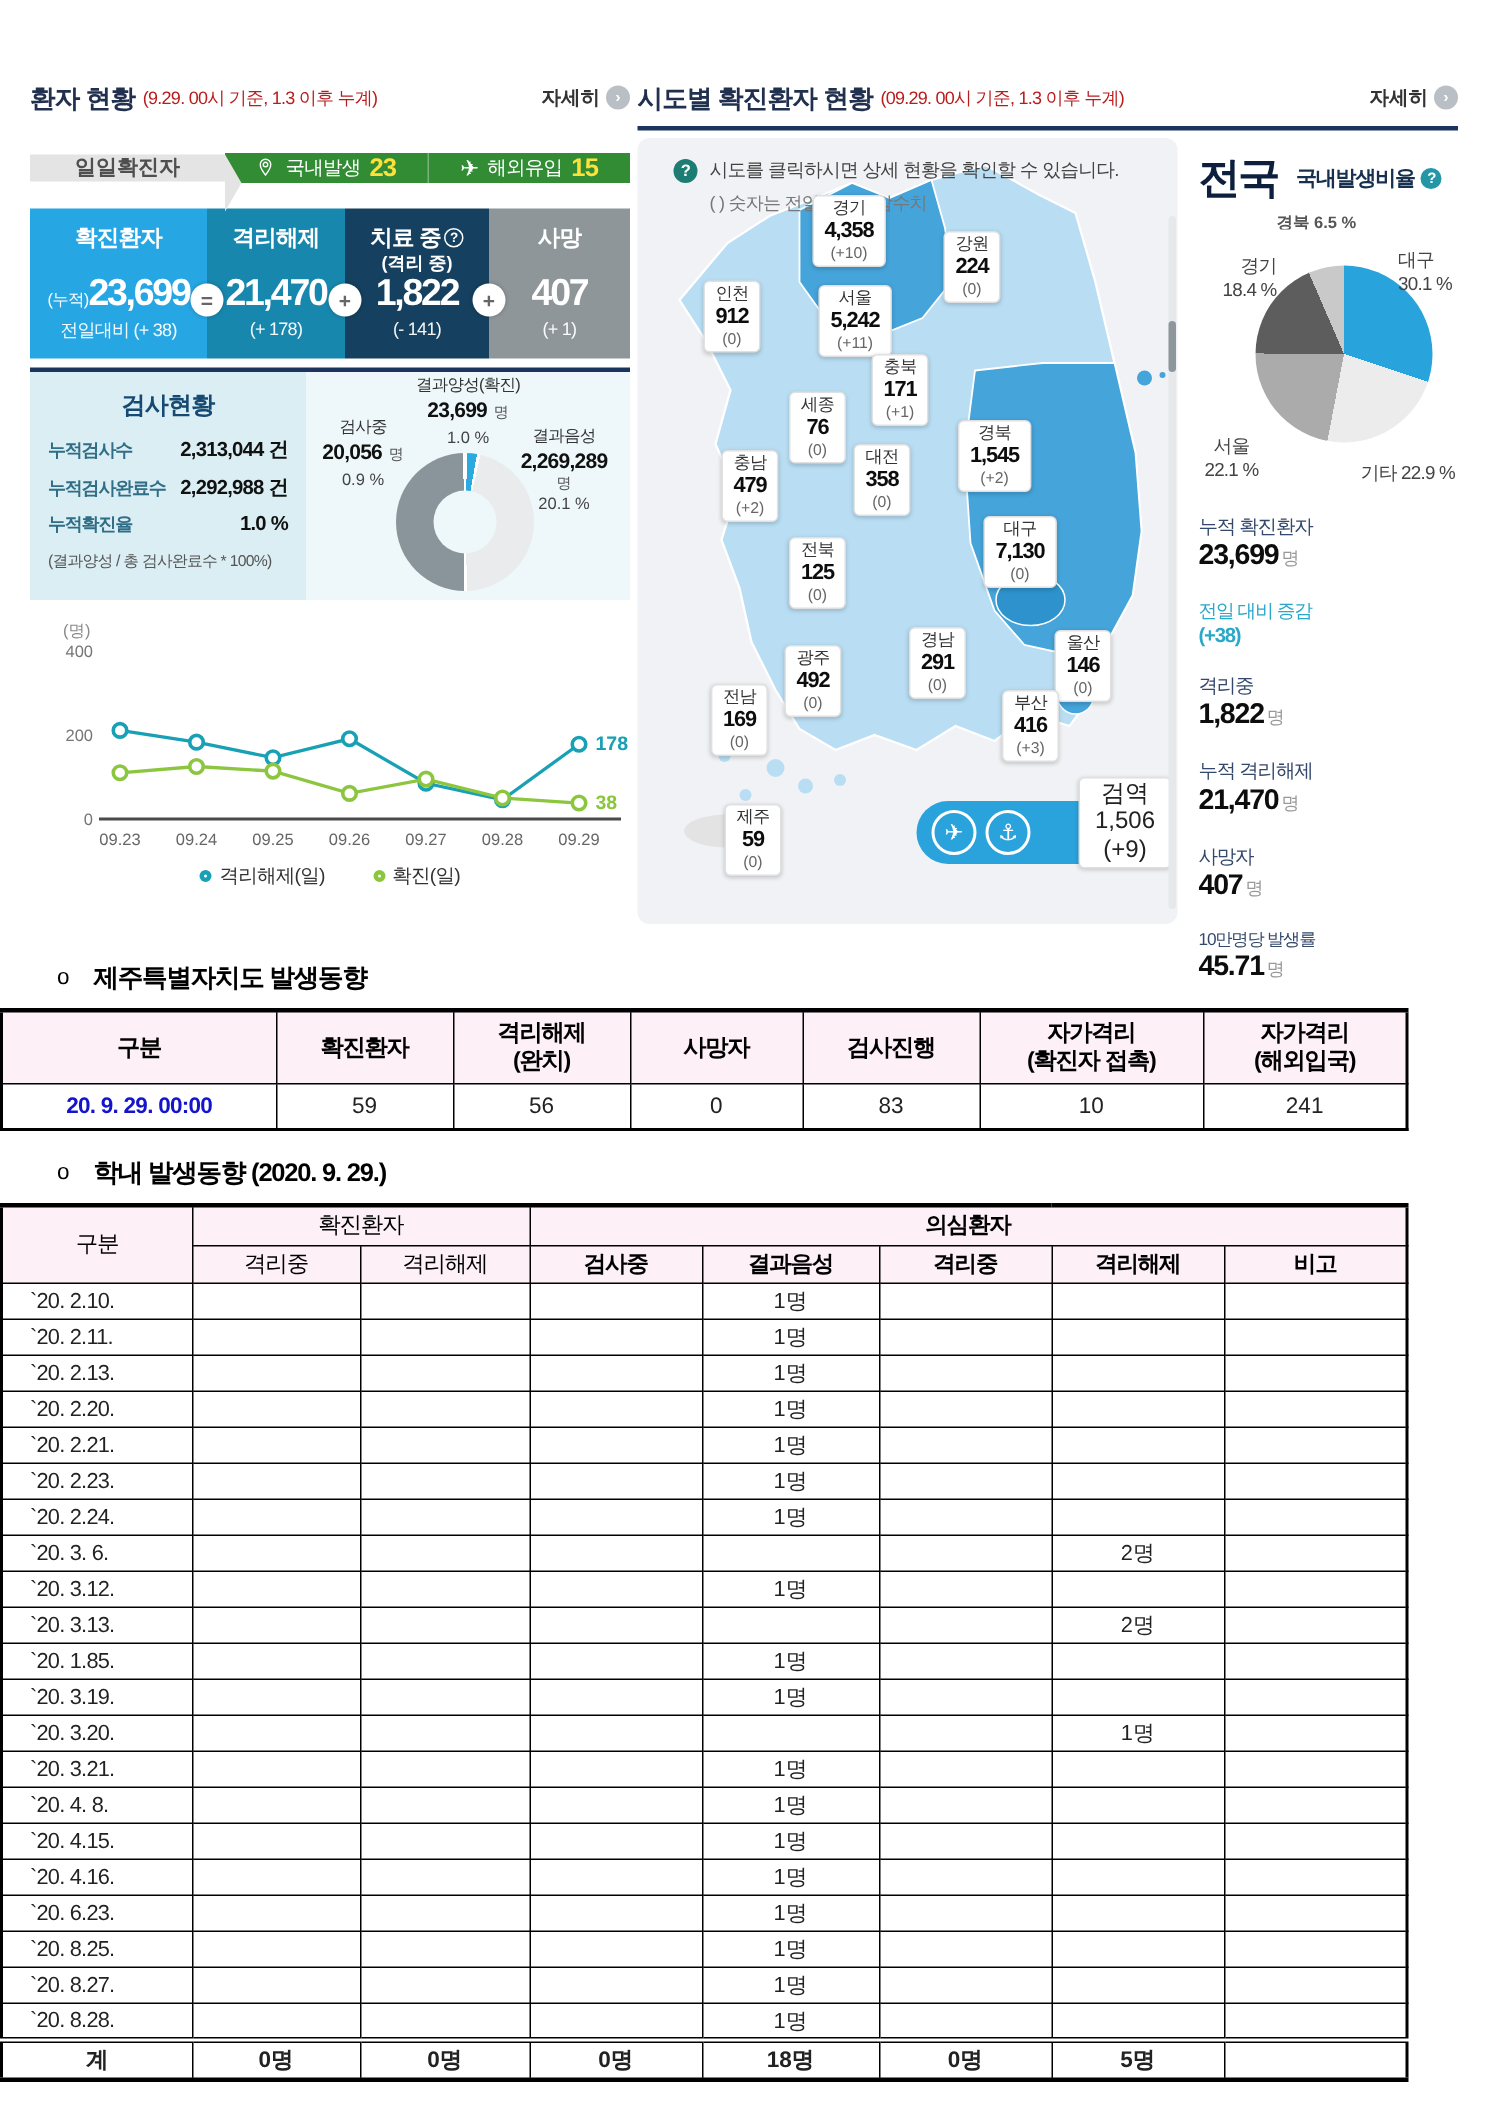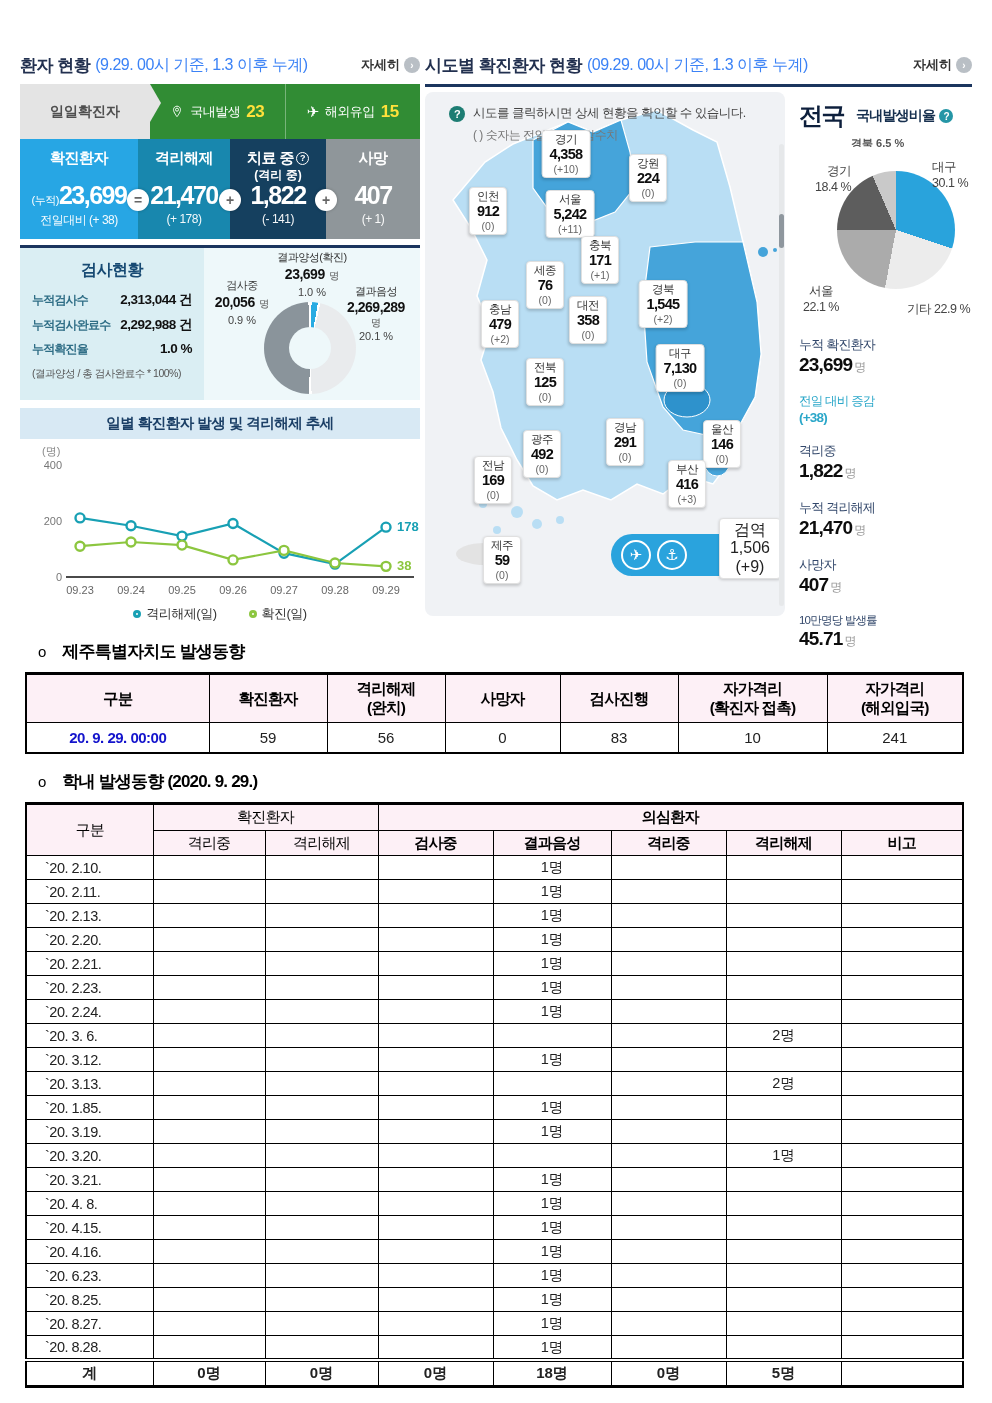--- a/index.html
+++ b/index.html
@@ -7,26 +7,26 @@
   body { height: 1403px; position: relative; font-family: "Liberation Sans","DejaVu Sans",sans-serif; color:#222; }
 
   .dash-wrap { position: relative; height: 624px; }
   .panel { position: absolute; top: 48px; }
   #left-panel  { left: 20px;  width: 400px; }
   #right-panel { left: 425px; width: 547px; }
 
   
   .p-head { display:flex; align-items:center; height:34px; }
   .p-title { font-size:17px; font-weight:bold; color:#22304f; letter-spacing:-0.5px; }
-  .p-sub { font-size:16px; color:#3b82f6; margin-left:5px; letter-spacing:-0.5px; }
+  .p-sub { font-size:12px; color:#b91c1c; margin-left:5px; letter-spacing:-0.5px; }
   .detail-btn { margin-left:auto; display:flex; align-items:center; gap:4px; font-size:13px; font-weight:bold; color:#333; cursor:pointer; }
   .detail-circle { width:16px; height:16px; border-radius:50%; background:#b9bfc5; color:#fff; font-size:10px; display:flex; align-items:center; justify-content:center; }
 
   
-  .tabbar { display:flex; height:55px; margin-top:2px; }
+  .tabbar { display:flex; height:55px; margin-top:2px;align-items:center; }
   .tab-daily { width:130px; background:#e4e4e4; display:flex; align-items:center; justify-content:center; font-size:14px; font-weight:bold; color:#4f4f4f; position:relative; }
   .tab-daily::after { content:""; position:absolute; right:-11px; top:0; border-top:19px solid transparent; border-bottom:19px solid transparent; border-left:11px solid #e4e4e4; z-index:2; }
   .tab-green { flex:1; background:#318c34; display:flex; }
   .tab-green .half { flex:1; display:flex; align-items:center; justify-content:center; gap:6px; color:#fff; font-size:13px; letter-spacing:-0.5px; }
   .tab-green .half + .half { border-left:1px solid rgba(255,255,255,.35); }
   .tab-num { color:#ffe13b; font-size:17px; font-weight:bold; }
   .pin-svg { width:14px; height:14px; display:block; }
   .plane-glyph { font-size:15px; color:#fff; }
 
   
@@ -88,21 +88,21 @@
   .rlabel .dt { font-size:10.5px; color:#666; }
   .qpill { position:absolute; left:186px; top:442px; width:158px; height:42px; background:#2aa3dd; border-radius:21px; display:flex; align-items:center; padding-left:10px; gap:6px; z-index:6; }
   .qcircle { width:30px; height:30px; border-radius:50%; border:2px solid #fff; color:#fff; display:flex; align-items:center; justify-content:center; font-size:15px; }
   .qlabel { position:absolute; right:-12px; top:-16px; background:#fff; border:1px solid #e0e0e0; border-radius:4px; box-shadow:0 1px 3px rgba(0,0,0,.18); padding:2px 10px; text-align:center; line-height:1.15; }
   .sb { position:absolute; right:1px; top:52px; width:5px; height:462px; background:#e6e8ea; border-radius:3px; z-index:7; }
   .sb-thumb { position:absolute; top:70px; width:5px; height:34px; background:#8f979e; border-radius:3px; }
 
   
   .nat { flex:1; padding:8px 2px 0 14px; }
   .nat-head { display:flex; align-items:center; gap:12px; }
-  .nat-title { font-size:24px; font-weight:bold; color:#0d1f3c; letter-spacing:-1.5px; }
+  .nat-title { font-size:28px; font-weight:bold; color:#0d1f3c; letter-spacing:-1.5px; }
   .ratio-lbl { font-size:14px; font-weight:bold; color:#17304f; display:flex; align-items:center; gap:4px; letter-spacing:-0.8px; }
   .qicon.sm { width:14px; height:14px; font-size:10px; background:#2596a6; }
   .clip-lbl { font-size:11px; color:#555; margin:4px 0 0 52px; height:11px; overflow:hidden; line-height:14px;font-weight:bold; }
   .pie-wrap { position:relative; height:170px; }
   .pie { position:absolute; left:38px; top:24px; width:118px; height:118px; border-radius:50%; }
   .pl { position:absolute; font-size:12.5px; color:#444; line-height:1.3; letter-spacing:-0.5px; }
   .pl.gyeonggi { left:0; top:16px; text-align:right; width:52px; }
   .pl.daegu { right:2px; top:12px; }
   .pl.seoul { left:4px; bottom:2px; text-align:center; }
   .pl.etc { right:0; bottom:0; }
@@ -113,21 +113,21 @@
   .nunit { font-size:12px; color:#999; font-weight:normal; margin-left:2px; }
   .nrow.teal .nlbl { color:#2ba7c9; font-size:12.5px; }
   .nrow.teal .nval { color:#2ba7c9; font-size:13.5px; }
   .nrow.small .nlbl { font-size:11.5px; }
 
   
   .sec-head { display:flex; align-items:center; gap:16px; margin:16px 0 9px 38px; font-size:17px; }
   .sec-bullet { font-size:15px; color:#000; }
   .sec-title { font-weight:bold; color:#000; letter-spacing:-0.8px; }
 
-  table.dtab { border-collapse:collapse; width:937px; margin-left:25px; table-layout:fixed; border:2px solid #000; border-top-width:3px; border-bottom-width:2px;padding-left:29px; }
+  table.dtab { border-collapse:collapse; width:937px; table-layout:fixed; border:2px solid #000; border-top-width:3px; border-bottom-width:2px;padding-left:29px; }
   .dtab th { background:#fdf0f6; font-size:15.5px; color:#000; padding:4px 2px; border:1px solid #000; white-space:pre-line; line-height:1.25; letter-spacing:-0.8px; }
   .dtab td { font-size:15px; text-align:center; padding:6px 2px; border:1px solid #000; }
   #jeju-table td.date { color:#1414cc; font-weight:bold; letter-spacing:-0.5px; }
 
   #school-table { border-bottom-width:3px; }
   #school-table th { font-size:15px; padding:3px 2px; }
   #school-table th.norm { font-weight:normal; }
   #school-table td { font-size:14.5px; padding:1px 4px; height:24px; }
   #school-table td.date { text-align:left; padding-left:18px; letter-spacing:-0.5px; }
   #school-table tr.total td { font-weight:bold; border-top:4px double #000; font-size:15px; height:27px; }
@@ -232,21 +232,20 @@
           <div class="t">결과음성</div>
           <div class="v">2,269,289</div>
           <div class="u">명</div>
           <div class="p">20.1 %</div>
         </div>
         <div class="donut" id="test-donut" style="background: conic-gradient(rgb(255, 255, 255) 0deg, rgb(255, 255, 255) 2deg, rgb(41, 171, 226) 2deg, rgb(41, 171, 226) 10deg, rgb(255, 255, 255) 10deg, rgb(255, 255, 255) 13deg, rgb(233, 235, 237) 13deg, rgb(233, 235, 237) 178deg, rgb(255, 255, 255) 178deg, rgb(255, 255, 255) 181deg, rgb(138, 148, 155) 181deg, rgb(138, 148, 155) 358deg, rgb(255, 255, 255) 358deg, rgb(255, 255, 255) 360deg);"></div>
       </div>
     </div>
 
     <div class="chartpanel">
-      <div class="chart-title">일별 확진환자 발생 및 격리해제 추세</div>
       <div class="chart-body">
         <svg id="trend-svg" width="400" height="162">
             <text x="22" y="16" font-size="11" fill="#8a8a8a">(명)</text>
             <text x="42" y="30" font-size="11" fill="#777" text-anchor="end">400</text>
             <text x="42" y="86" font-size="11" fill="#777" text-anchor="end">200</text>
             <text x="42" y="142" font-size="11" fill="#777" text-anchor="end">0</text>
             <line x1="46" y1="138" x2="394" y2="138" stroke="#4a4a4a" stroke-width="2"></line>
             <text x="60" y="155" font-size="11" fill="#666" text-anchor="middle">09.23</text>
             <text x="111" y="155" font-size="11" fill="#666" text-anchor="middle">09.24</text>
             <text x="162" y="155" font-size="11" fill="#666" text-anchor="middle">09.25</text>

